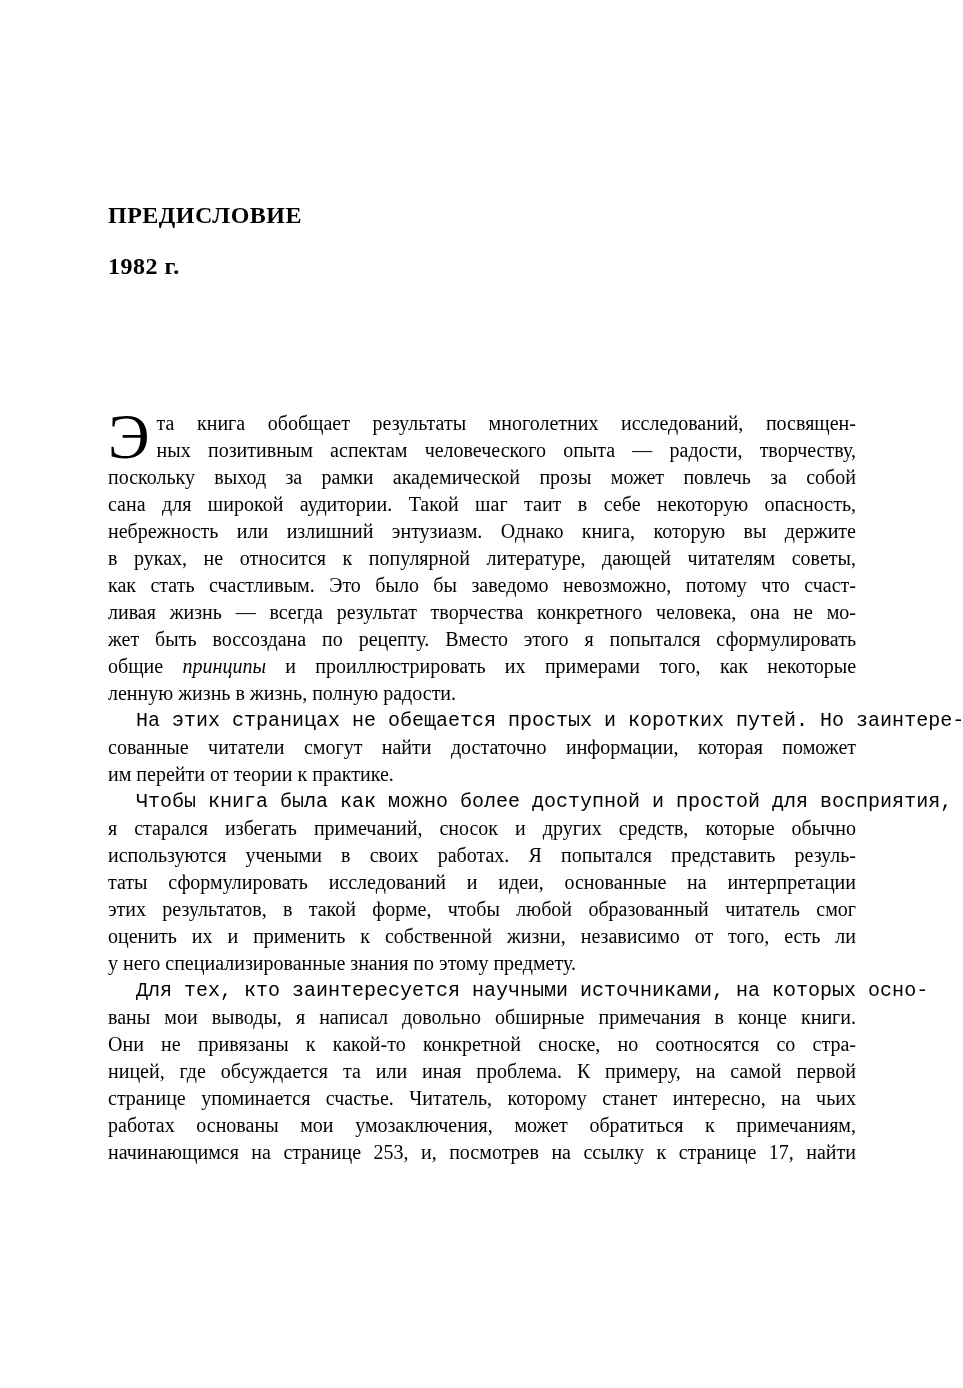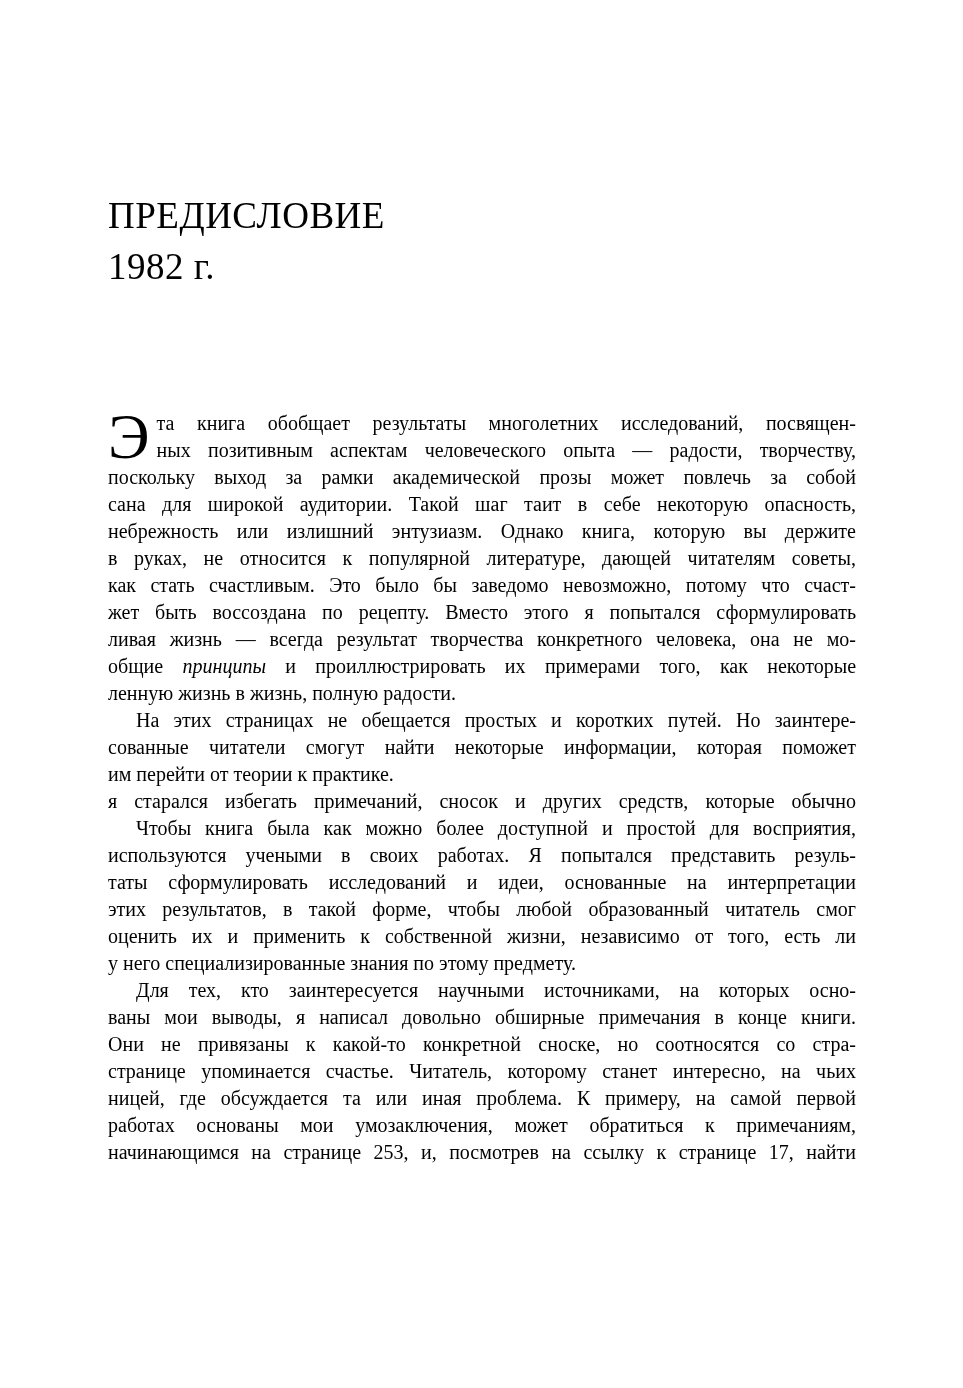--- a/index.html
+++ b/index.html
@@ -14,23 +14,23 @@
     margin: 0;
     background: #ffffff;
     color: #000000;
     font-family: "Liberation Serif", serif;
     box-sizing: border-box;
     padding: 190px 107px 0 108px;
     overflow: hidden;
   }
   .title {
     margin: 0;
-    font-size: 37px;
+    font-size: 24px;
     line-height: 51px;
-    font-weight: normal;
+    font-weight: bold;
     letter-spacing: 0.5px;
   }
   .title-line {
     display: block;
   }
   .body-text {
     margin-top: 118px;
     font-size: 20px;
     line-height: 27px;
   }
@@ -41,20 +41,21 @@
     text-align: justify;
     text-align-last: justify;
     white-space: nowrap;
   }
   .line.para-end {
     text-align-last: left;
     white-space: normal;
   }
   .line.first-indent {
     padding-left: 28px;
+    font-family: Liberation Mono, monospace;
   }
   .dropcap {
     float: left;
     font-size: 63px;
     line-height: 54px;
     height: 54px;
     margin: 0 7px 0 0;
     font-weight: normal;
   }
   i {
@@ -72,42 +73,42 @@
   <div class="body-text" id="body-text">
       <div class="para">
         <span class="dropcap">Э</span>
         <div class="line">та книга обобщает результаты многолетних исследований, посвящен-</div>
         <div class="line">ных позитивным аспектам человеческого опыта — радости, творчеству,</div>
         <div class="line">поскольку выход за рамки академической прозы может повлечь за собой</div>
         <div class="line">сана для широкой аудитории. Такой шаг таит в себе некоторую опасность,</div>
         <div class="line">небрежность или излишний энтузиазм. Однако книга, которую вы держите</div>
         <div class="line">в руках, не относится к популярной литературе, дающей читателям советы,</div>
         <div class="line">как стать счастливым. Это было бы заведомо невозможно, потому что счаст-</div>
+        <div class="line">ливая жизнь — всегда результат творчества конкретного человека, она не мо-</div>
         <div class="line">жет быть воссоздана по рецепту. Вместо этого я попытался сформулировать</div>
-        <div class="line">ливая жизнь — всегда результат творчества конкретного человека, она не мо-</div>
         <div class="line">общие <i>принципы</i> и проиллюстрировать их примерами того, как некоторые</div>
         <div class="line para-end">ленную жизнь в жизнь, полную радости.</div>
       </div>
       <div class="para">
         <div class="line first-indent">На этих страницах не обещается простых и коротких путей. Но заинтере-</div>
-        <div class="line">сованные читатели смогут найти некоторые информации, которая поможет</div>
+        <div class="line">сованные читатели смогут найти достаточно информации, которая поможет</div>
         <div class="line para-end">им перейти от теории к практике.</div>
       </div>
       <div class="para">
+        <div class="line first-indent">Чтобы книга была как можно более доступной и простой для восприятия,</div>
         <div class="line">я старался избегать примечаний, сносок и других средств, которые обычно</div>
-        <div class="line first-indent">Чтобы книга была как можно более доступной и простой для восприятия,</div>
         <div class="line">используются учеными в своих работах. Я попытался представить резуль-</div>
         <div class="line">таты сформулировать исследований и идеи, основанные на интерпретации</div>
         <div class="line">этих результатов, в такой форме, чтобы любой образованный читатель смог</div>
         <div class="line">оценить их и применить к собственной жизни, независимо от того, есть ли</div>
         <div class="line para-end">у него специализированные знания по этому предмету.</div>
       </div>
       <div class="para">
         <div class="line first-indent">Для тех, кто заинтересуется научными источниками, на которых осно-</div>
         <div class="line">ваны мои выводы, я написал довольно обширные примечания в конце книги.</div>
         <div class="line">Они не привязаны к какой-то конкретной сноске, но соотносятся со стра-</div>
+        <div class="line">ницей, где обсуждается та или иная проблема. К примеру, на самой первой</div>
         <div class="line">странице упоминается счастье. Читатель, которому станет интересно, на чьих</div>
-        <div class="line">ницей, где обсуждается та или иная проблема. К примеру, на самой первой</div>
         <div class="line">работах основаны мои умозаключения, может обратиться к примечаниям,</div>
         <div class="line">начинающимся на странице 253, и, посмотрев на ссылку к странице 17, найти</div>
       </div>
     </div>
 </div>
 
 </body></html>

